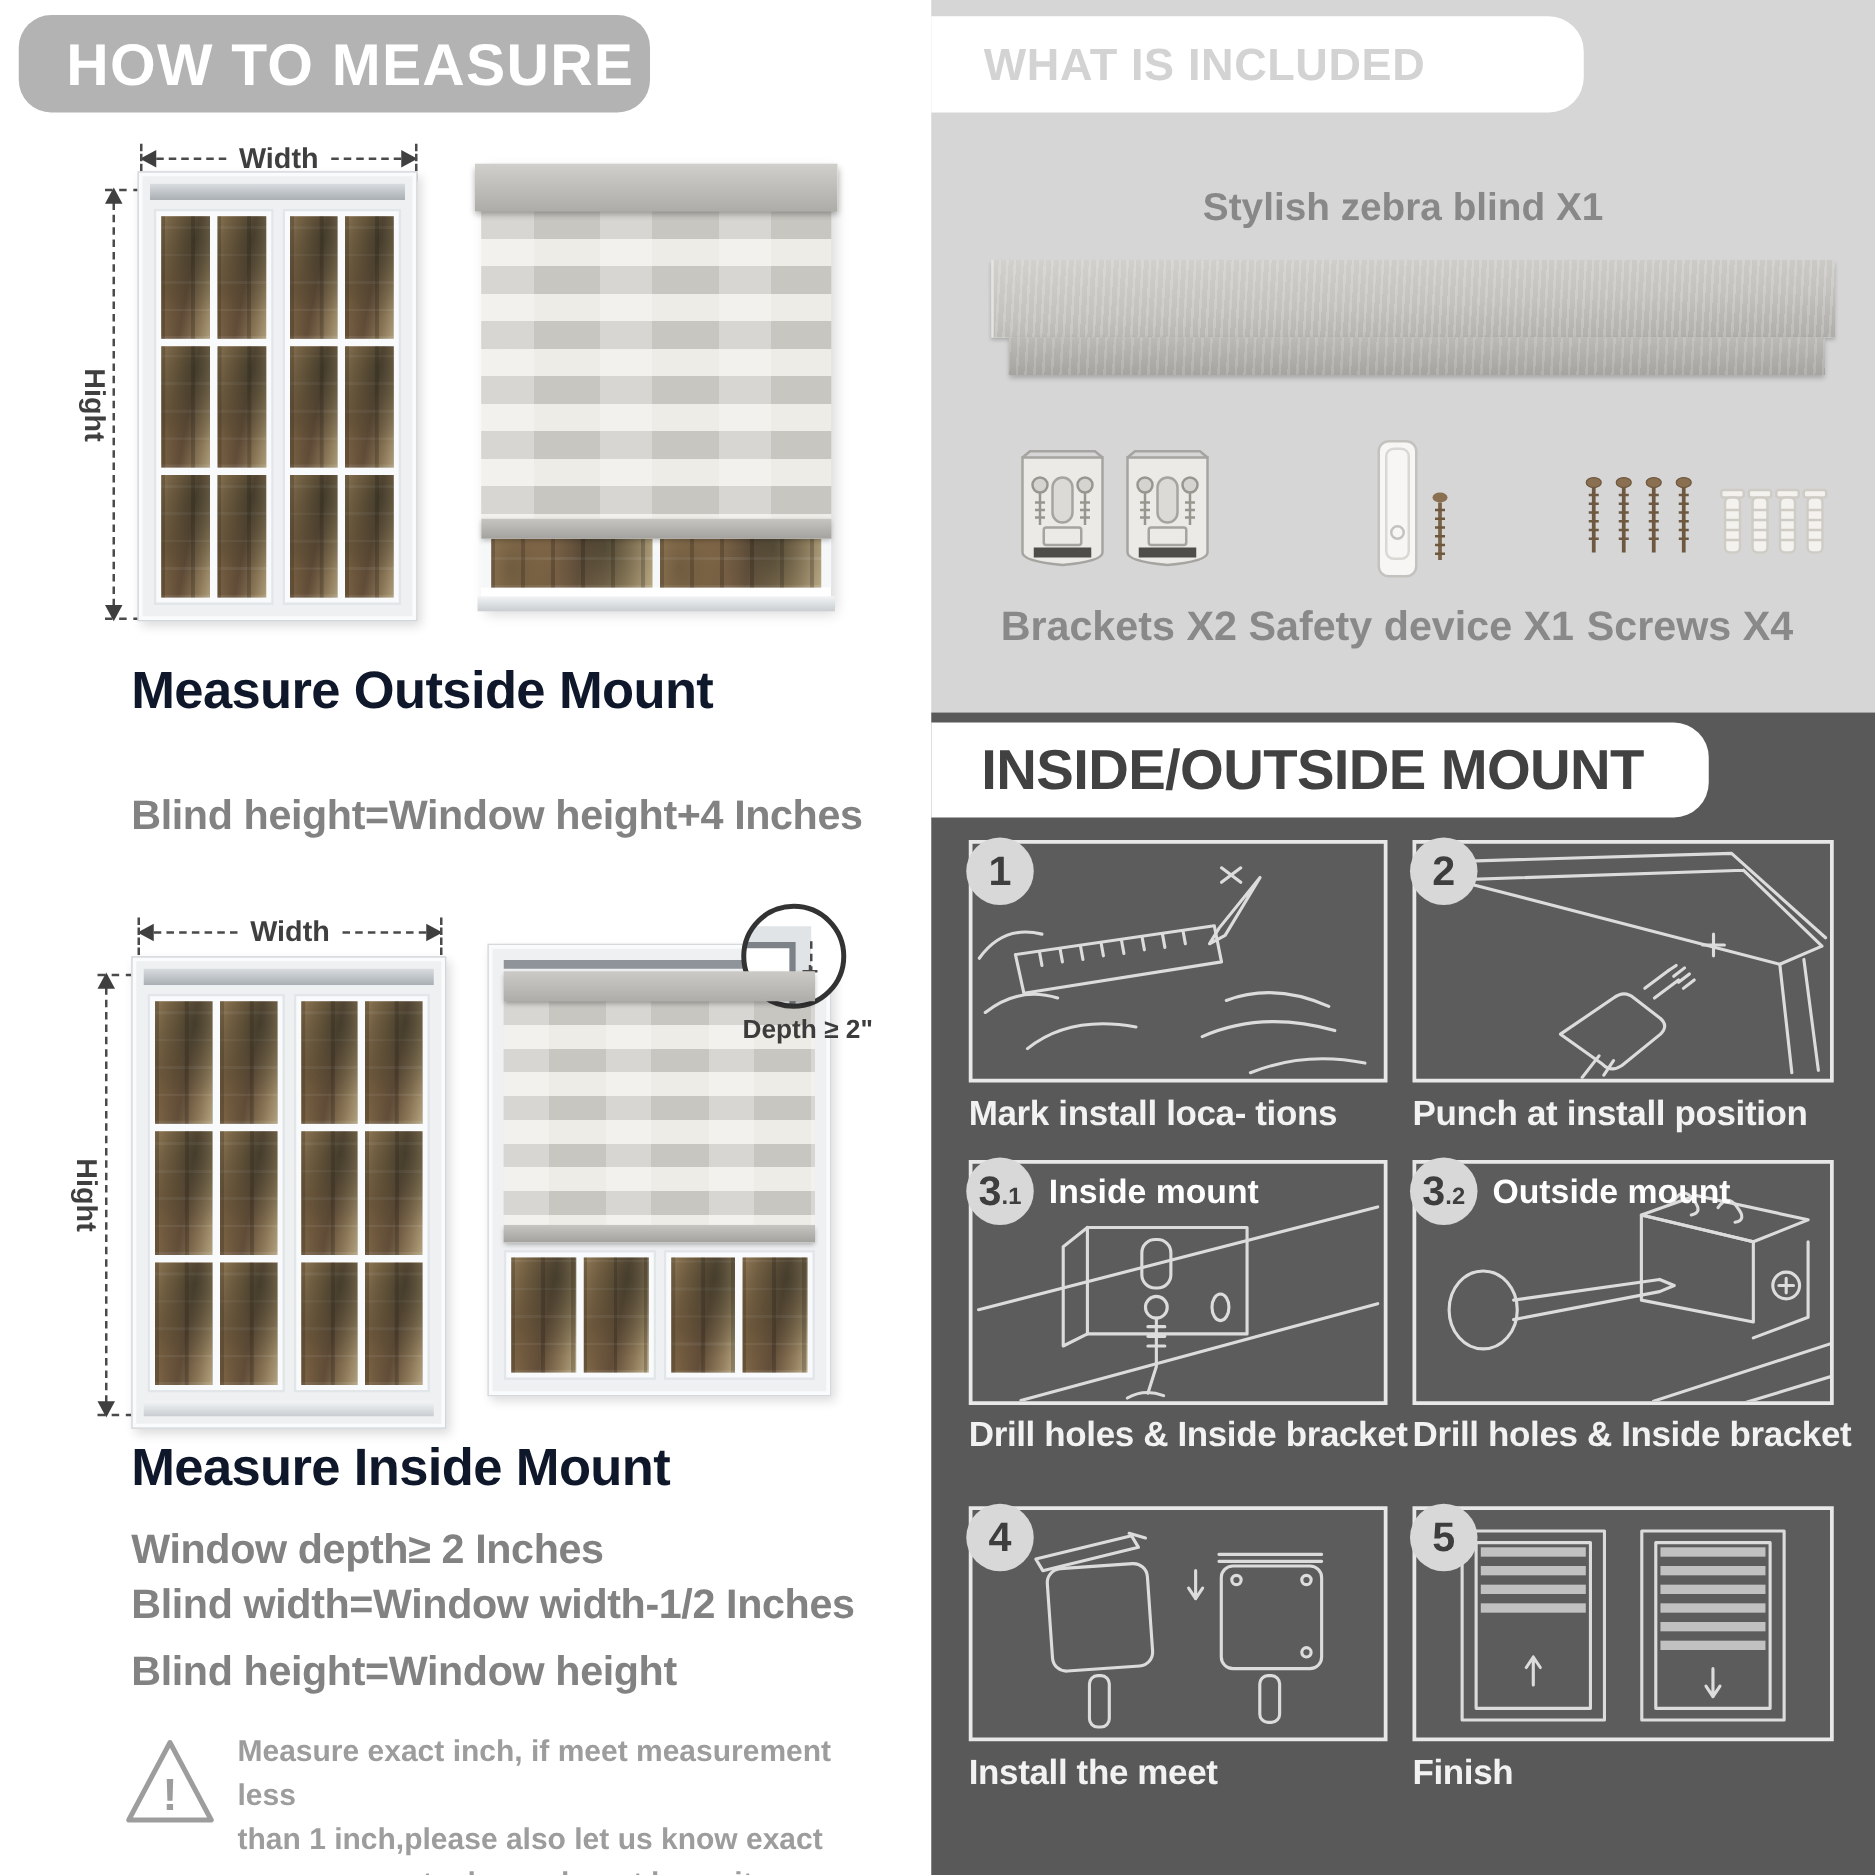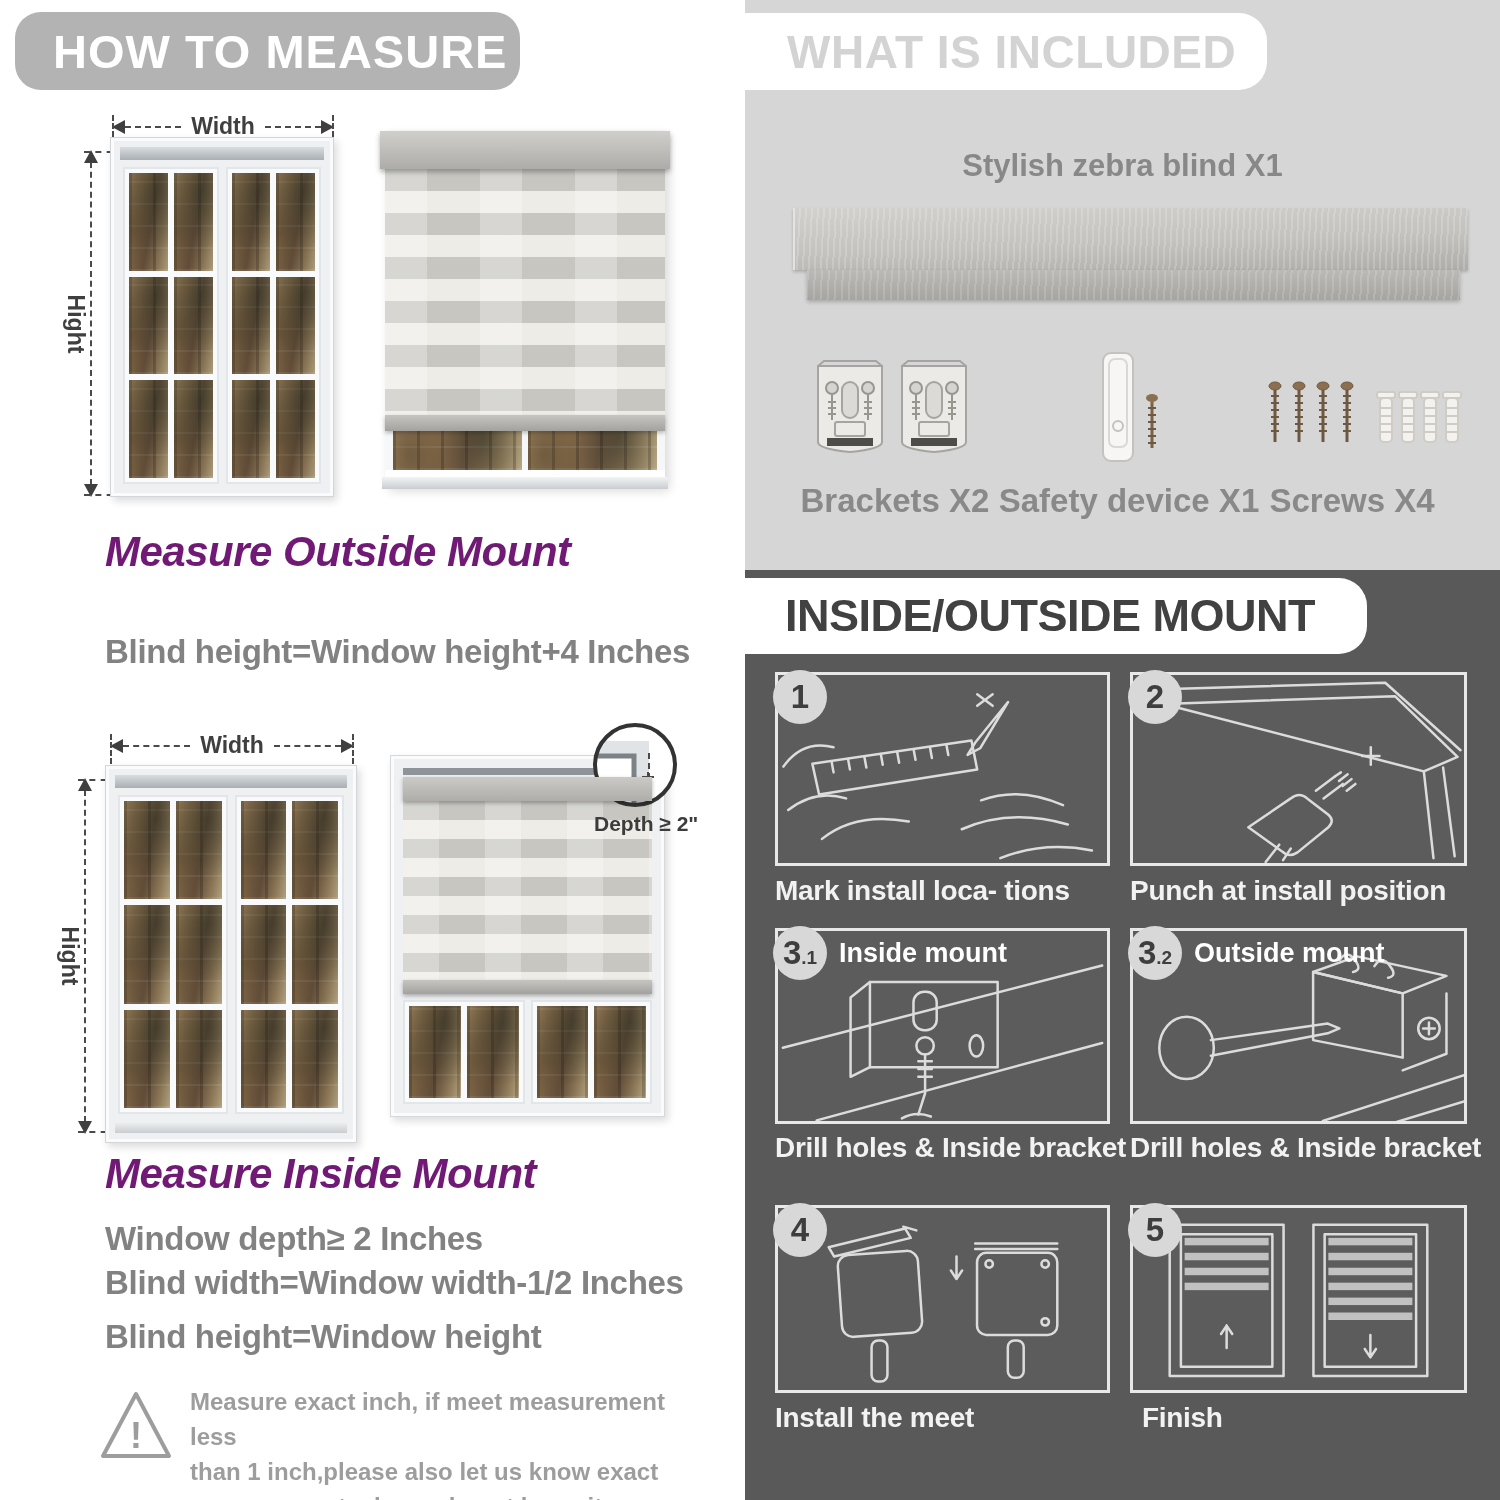--- a/index.html
+++ b/index.html
@@ -5,28 +5,28 @@
   html,body{margin:0;padding:0;background:#ffffff;}
   .page{position:relative;width:1500px;height:1500px;background:#ffffff;overflow:hidden;
         font-family:"Liberation Sans", sans-serif;}
   .abs{position:absolute;}
 
   
   .badge-how{left:15px;top:12px;width:505px;height:78px;background:#b3b3b3;border-radius:26px;
     color:#fff;font-size:47px;font-weight:700;letter-spacing:1px;display:flex;align-items:center;
     padding-left:38px;box-sizing:border-box;}
   .badge-included{left:0;top:13px;width:522px;height:77px;background:#ffffff;border-radius:0 28px 28px 0;
-    color:#d3d3d3;font-size:46px;font-weight:700;display:flex;align-items:center;padding-left:42px;
+    color:#d3d3d3;font-size:36px;font-weight:700;display:flex;align-items:center;padding-left:42px;
     box-sizing:border-box;letter-spacing:.5px;}
   .badge-mount{left:0;top:8px;width:622px;height:76px;background:#ffffff;border-radius:0 28px 28px 0;
     color:#414141;font-size:45px;font-weight:700;display:flex;align-items:center;padding-left:40px;
     box-sizing:border-box;letter-spacing:-.5px;}
 
   
-  .h-measure{font-size:42px;font-weight:700;color:#701a75;letter-spacing:-.5px;font-style:italic;}
+  .h-measure{font-size:42px;font-weight:700;color:#0f172a;letter-spacing:-.5px;}
   .rule-line{font-size:33px;font-weight:700;color:#828282;letter-spacing:-.3px;}
   .warn-text{font-size:24px;font-weight:600;color:#9d9d9d;line-height:35px;}
 
   
   .harrow{display:flex;align-items:center;height:0;}
   .harrow .ah{width:0;height:0;border-top:7px solid transparent;border-bottom:7px solid transparent;}
   .harrow .ah.l{border-right:13px solid #3f3f3f;}
   .harrow .ah.r{border-left:13px solid #3f3f3f;}
   .harrow .dash{flex:1;height:0;border-top:2px dashed #4a4a4a;}
   .harrow .lbl{padding:0 10px;font-size:23px;font-weight:700;color:#3f3f3f;white-space:nowrap;transform:translateY(-1px);}
@@ -476,16 +476,16 @@
           <rect x="202" y="96" width="90" height="8"></rect>
             <rect x="202" y="112" width="90" height="8"></rect>
         </g>
         <path d="M247,136 v24 m0,0 l-6,-9 m6,9 l6,-9"></path>
       </svg>
     </div>
     <div class="abs stepnum" style="left:383px;top:633px;">
       <span class="n">5</span>
         <span class="s"></span>
     </div>
-    <div class="abs stepcaption" style="left:385px;top:832px;margin-left:12px;">Finish</div>
+    <div class="abs stepcaption" style="left:385px;top:832px;">Finish</div>
   </div>
 
 </div>
 
 </body></html>

